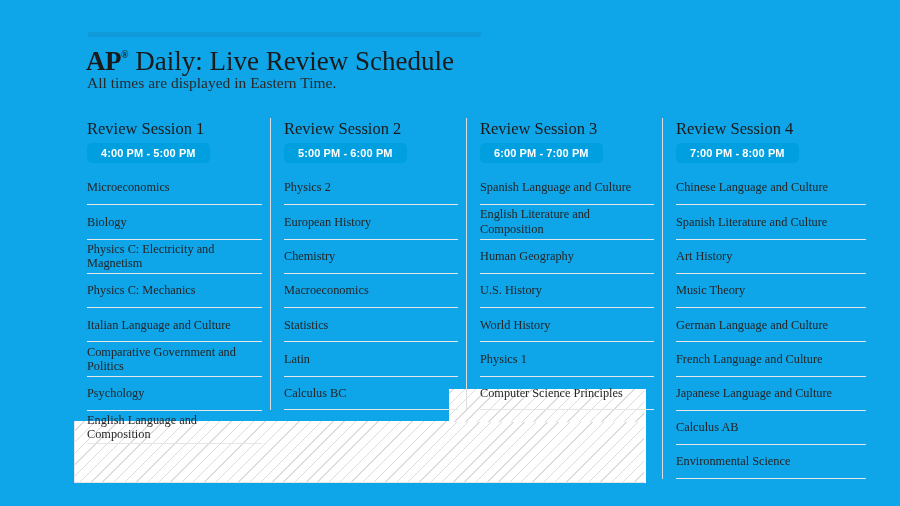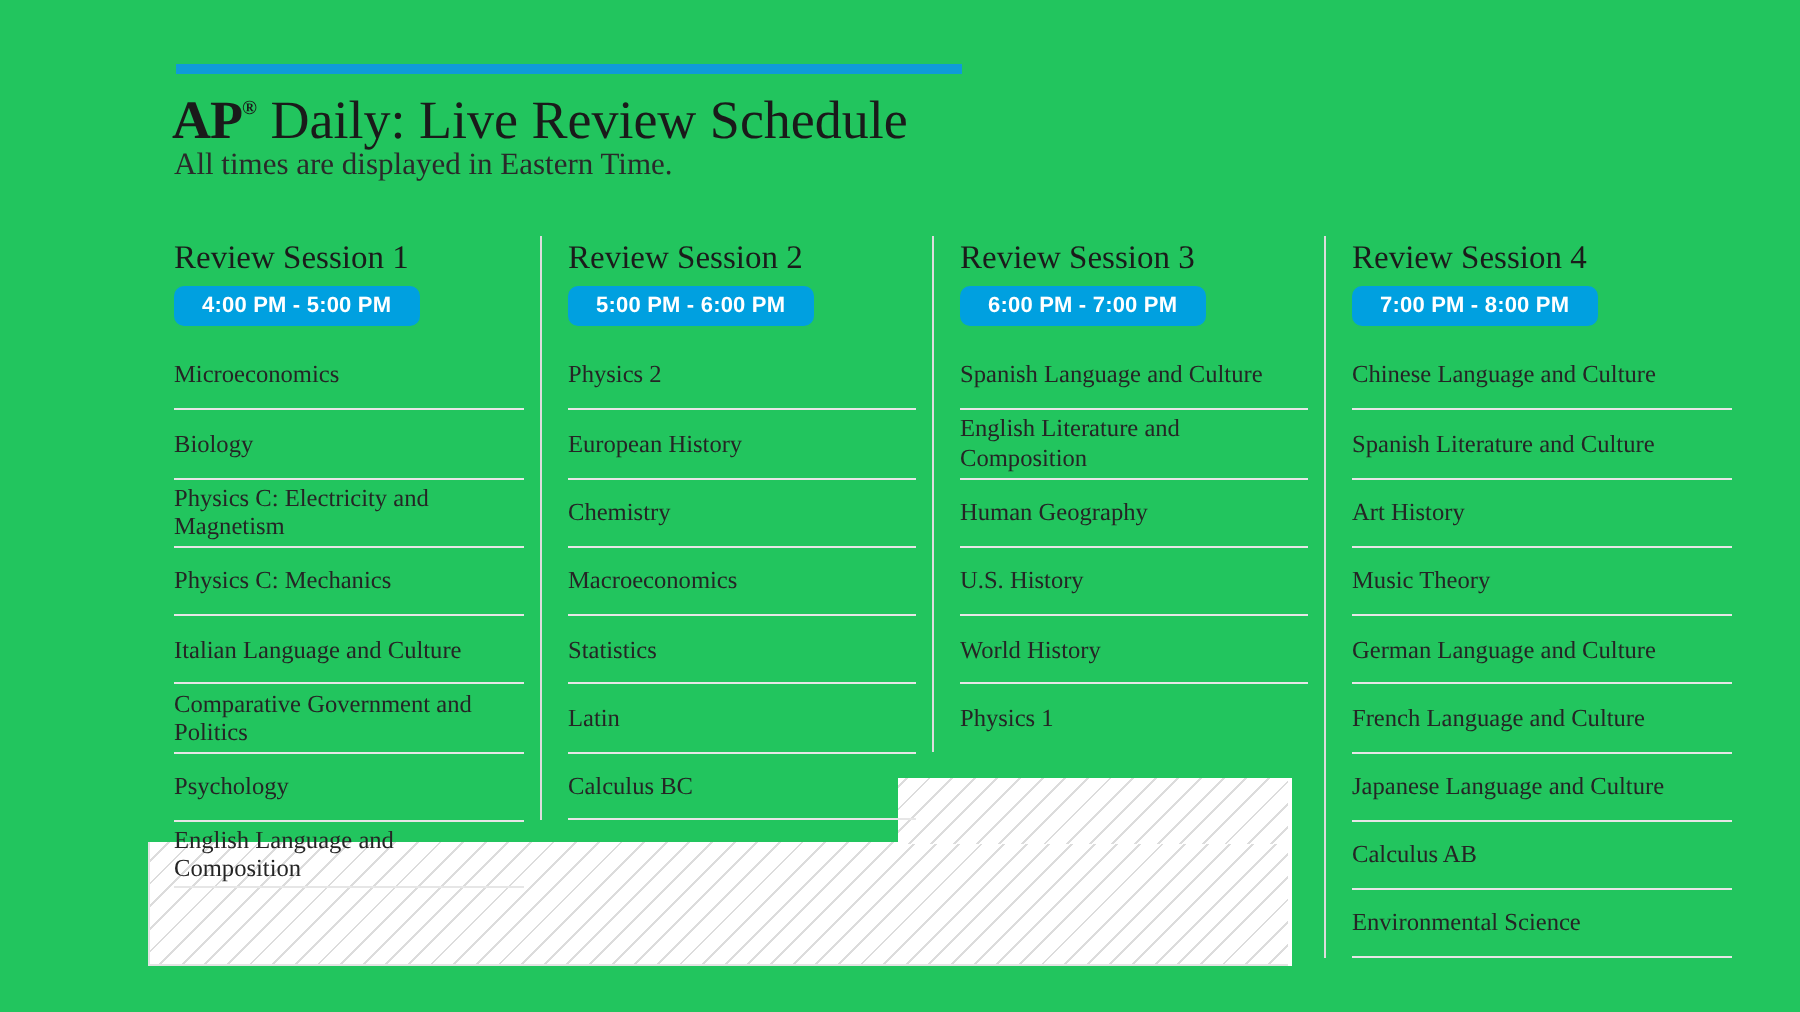--- a/index.html
+++ b/index.html
@@ -16,21 +16,21 @@
     font-family: "Liberation Serif", "DejaVu Serif", serif;
     color: #222222;
     position: relative;
   }
 
   .page {
     position: absolute;
     left: 0; top: 0;
     width: 900px;
     height: 506px;
-    background: #22c55e;
+    background: #0ea5e9;
   }
 
   
   .rule {
     position: absolute;
     left: 88px;
     top: 32px;
     width: 393px;
     height: 5px;
     background: #0F9BD9;
@@ -274,20 +274,23 @@
             </div>
           <div class="item">
               <span class="txt">U.S. History</span>
             </div>
           <div class="item">
               <span class="txt">World History</span>
             </div>
           <div class="item">
               <span class="txt">Physics 1</span>
             </div>
+          <div class="item last-border">
+              <span class="txt">Computer Science Principles</span>
+            </div>
         </div>
       </div>
     </div>
 
     <div class="col">
       <div class="colinner">
         <div class="colhead">Review Session 4</div>
         <div class="badge" style="background: rgb(0, 160, 224);">7:00 PM - 8:00 PM</div>
         <div class="list">
           <div class="item">

